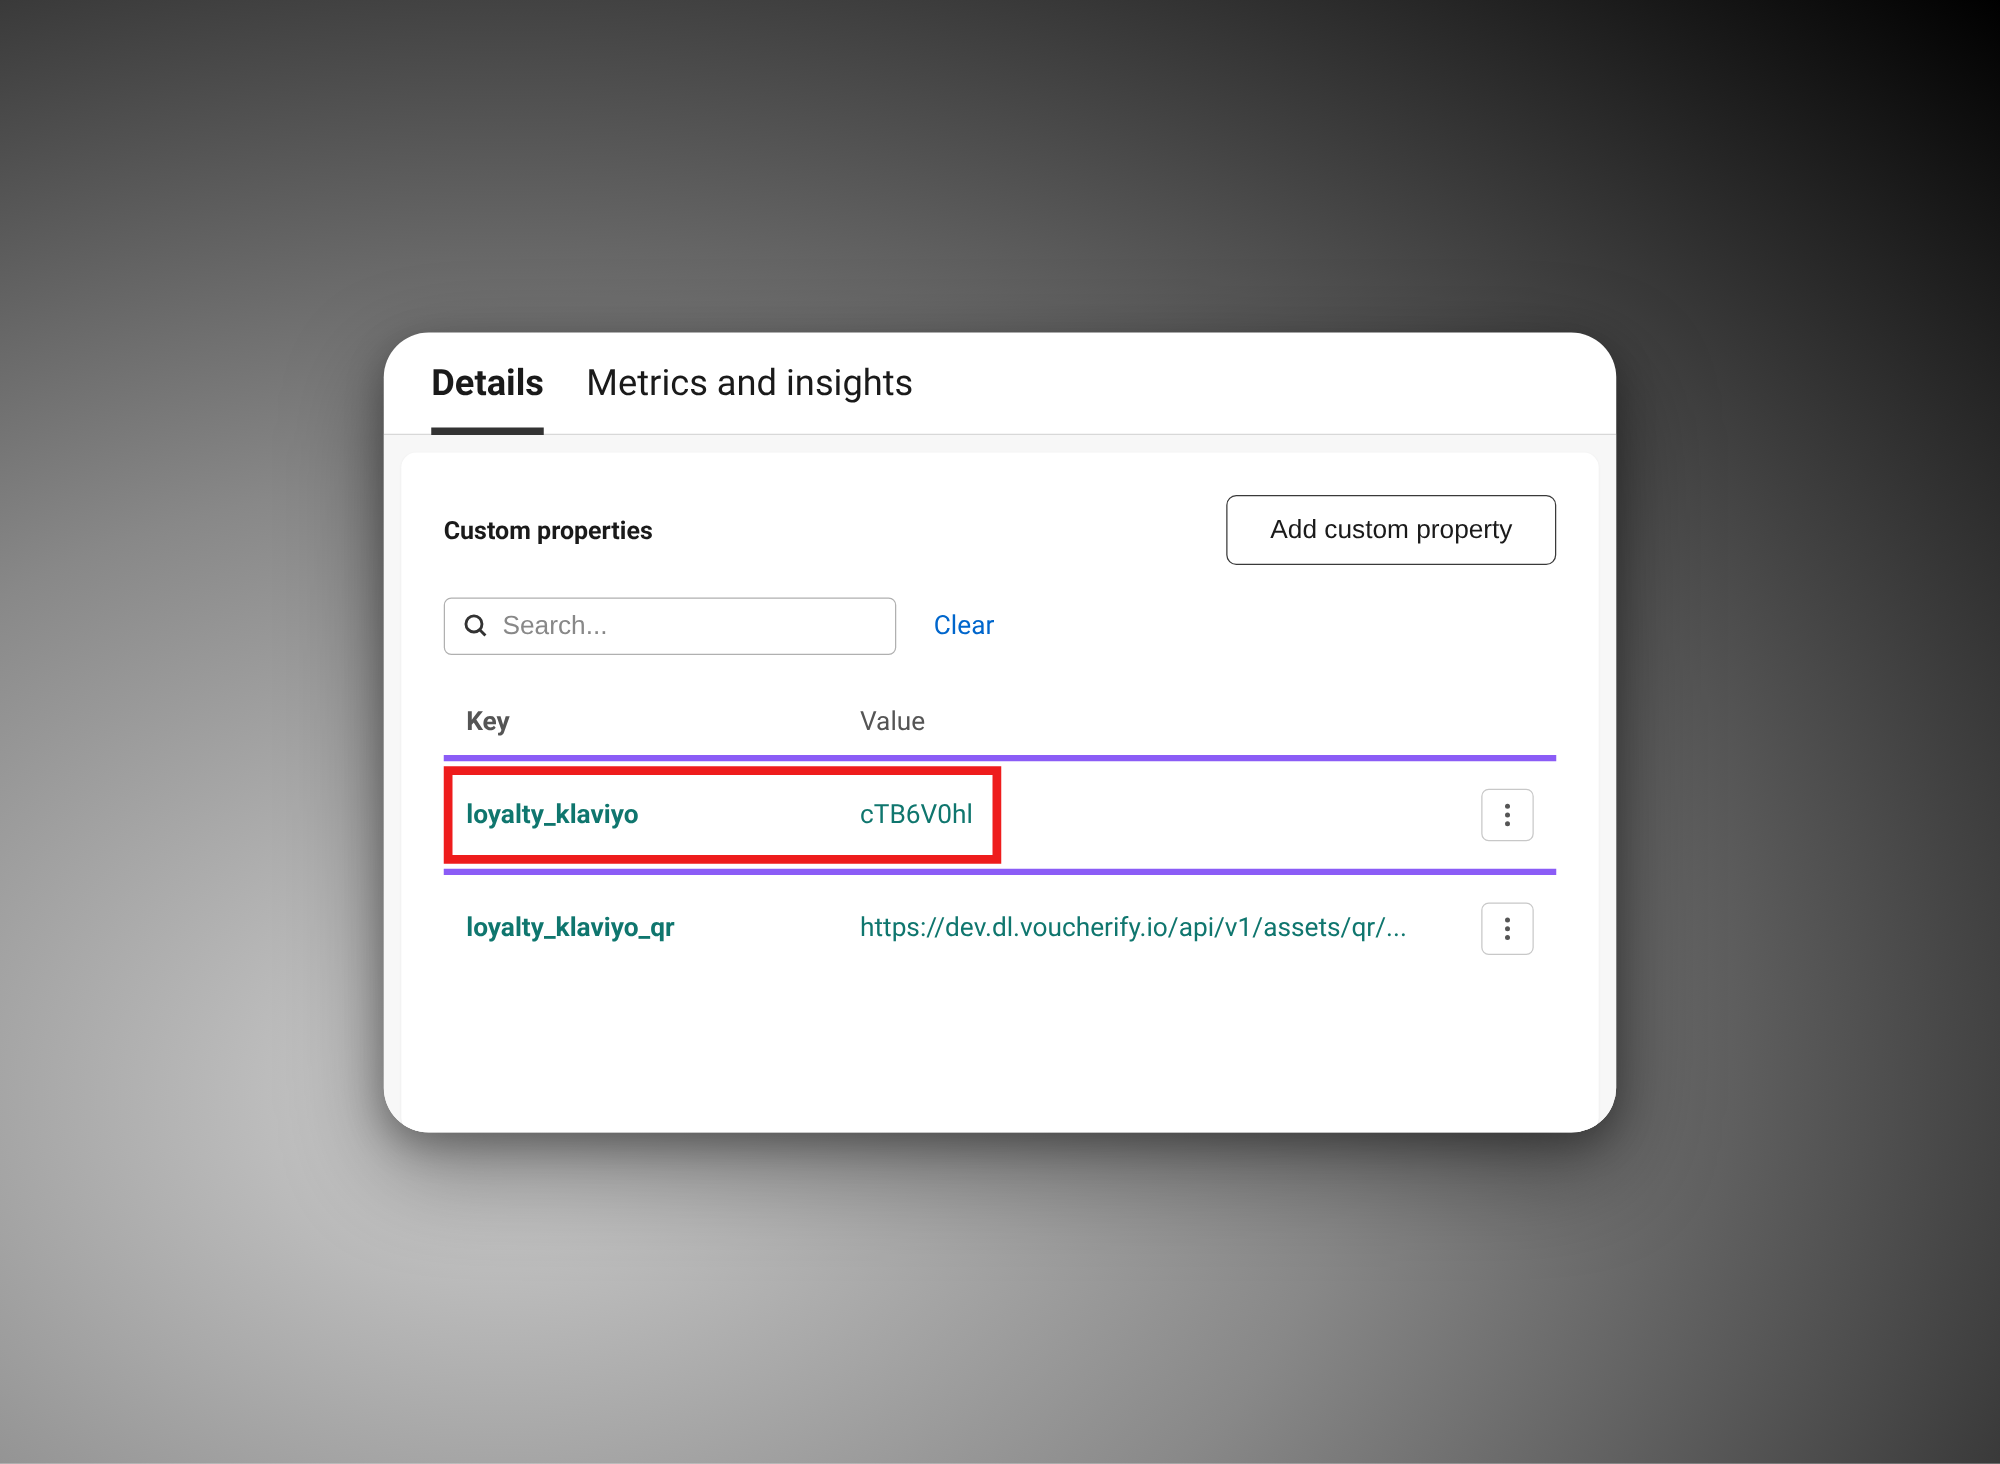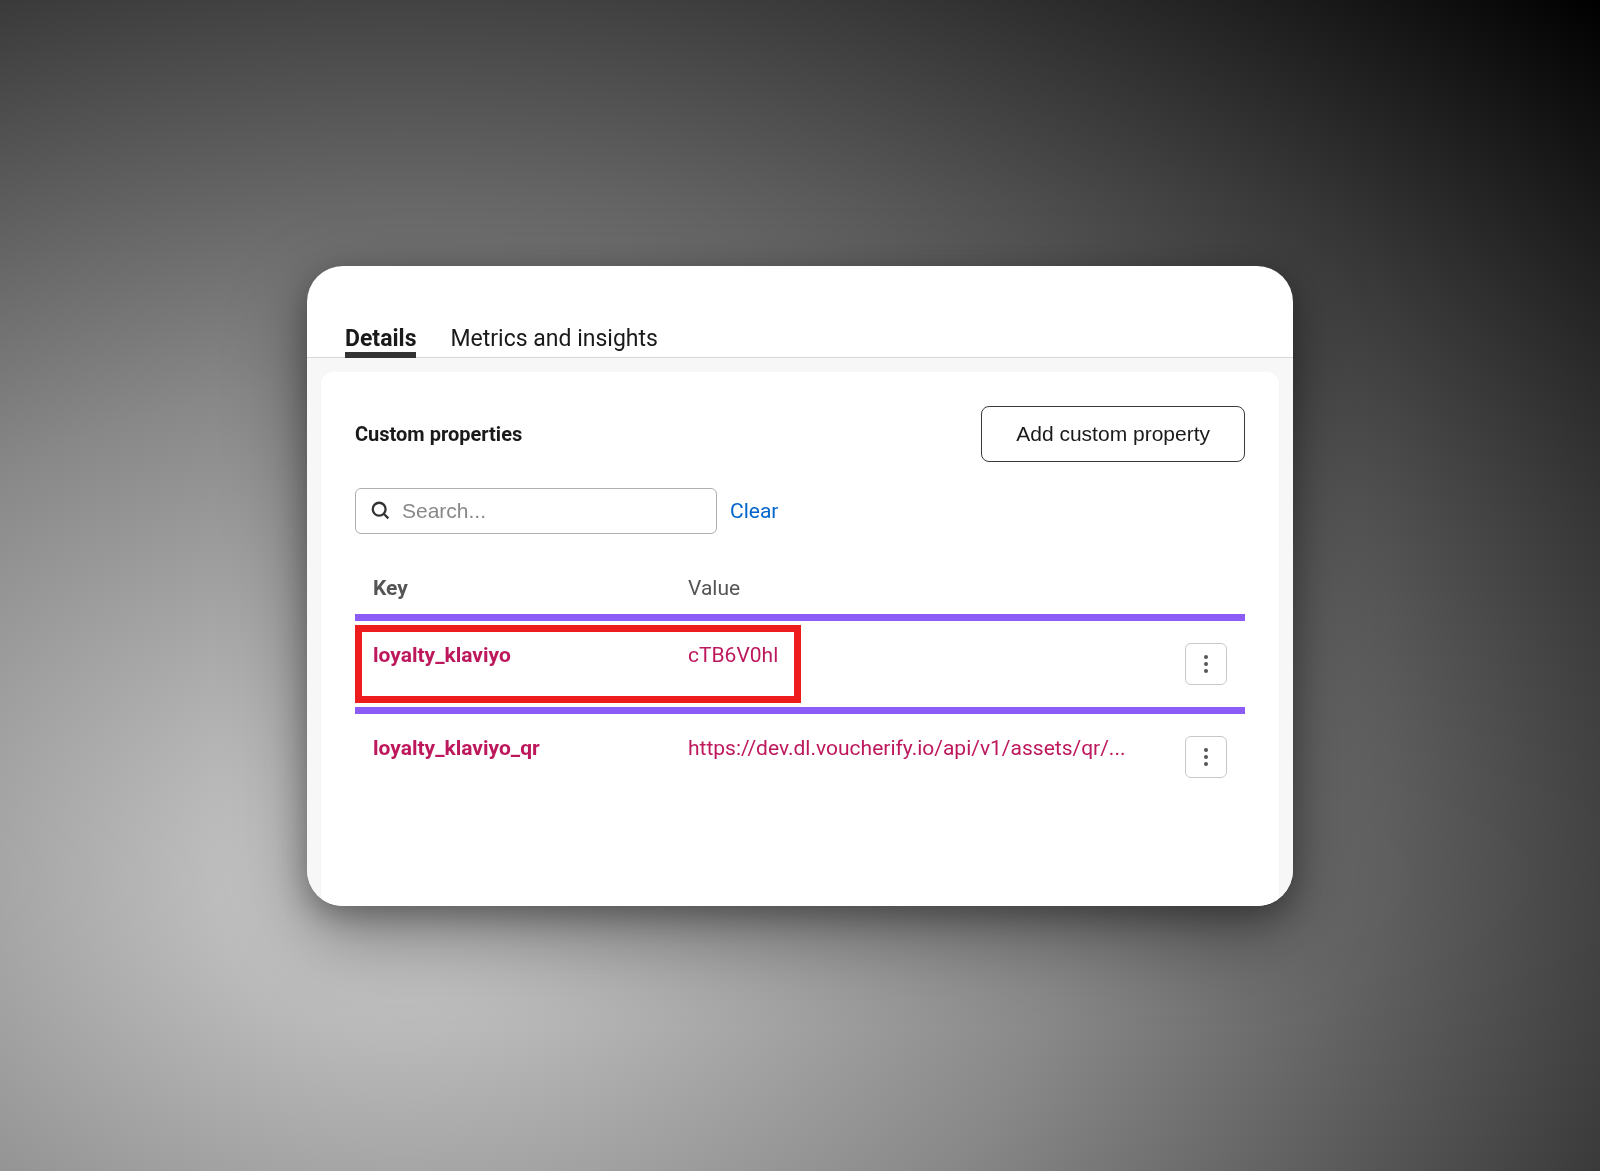--- a/index.html
+++ b/index.html
@@ -27,26 +27,26 @@
       display: flex;
       flex-direction: column;
     }
     .tabs {
       display: flex;
       gap: 34px;
       padding: 24px 38px 0 38px;
       border-bottom: 1px solid #d8d8d8;
     }
     .tab {
-      font-size: 23px;
+      padding-bottom: 18px;
+      font-size: 29px;
       color: #1a1a1a;
       cursor: pointer;
       border-bottom: 6px solid transparent;
       margin-bottom: -1px;
-      margin-top: 35px;
     }
     .tab.active {
       font-weight: 700;
       border-bottom-color: #333333;
     }
     .content-area {
       flex: 1;
       background: #f7f7f7;
       padding: 14px 14px 0 14px;
       overflow: hidden;
@@ -75,21 +75,21 @@
       border-radius: 8px;
       padding: 15px 34px;
       font-size: 21px;
       font-weight: 500;
       color: #1a1a1a;
       cursor: pointer;
     }
     .search-row {
       display: flex;
       align-items: center;
-      gap: 13px;
+      gap: 30px;
       margin-bottom: 28px;
     }
     .search-box {
       display: flex;
       align-items: center;
       border: 1.5px solid #b0b0b0;
       border-radius: 6px;
       padding: 10px 14px;
       width: 362px;
       gap: 10px;
@@ -133,25 +133,25 @@
       margin-left: 45px;
     }
     .col-actions {
       width: 50px;
       flex-shrink: 0;
       display: flex;
       justify-content: flex-end;
     }
     .table-row {
       display: flex;
-      align-items: flex-start;
+      align-items: center;
       padding: 22px 18px;
-      border-top: 7px solid #8b5cf6;
-      font-size: 21px;
-      color: #be185d;
+      border-top: 5px solid #8b5cf6;
+      font-size: 21px;
+      color: #0f766e;
       position: relative;
     }
     .highlight-box {
       position: absolute;
       border: 7px solid #ee1c1c;
       left: 0;
       top: 4px;
       bottom: 4px;
       width: 446px;
       pointer-events: none;

